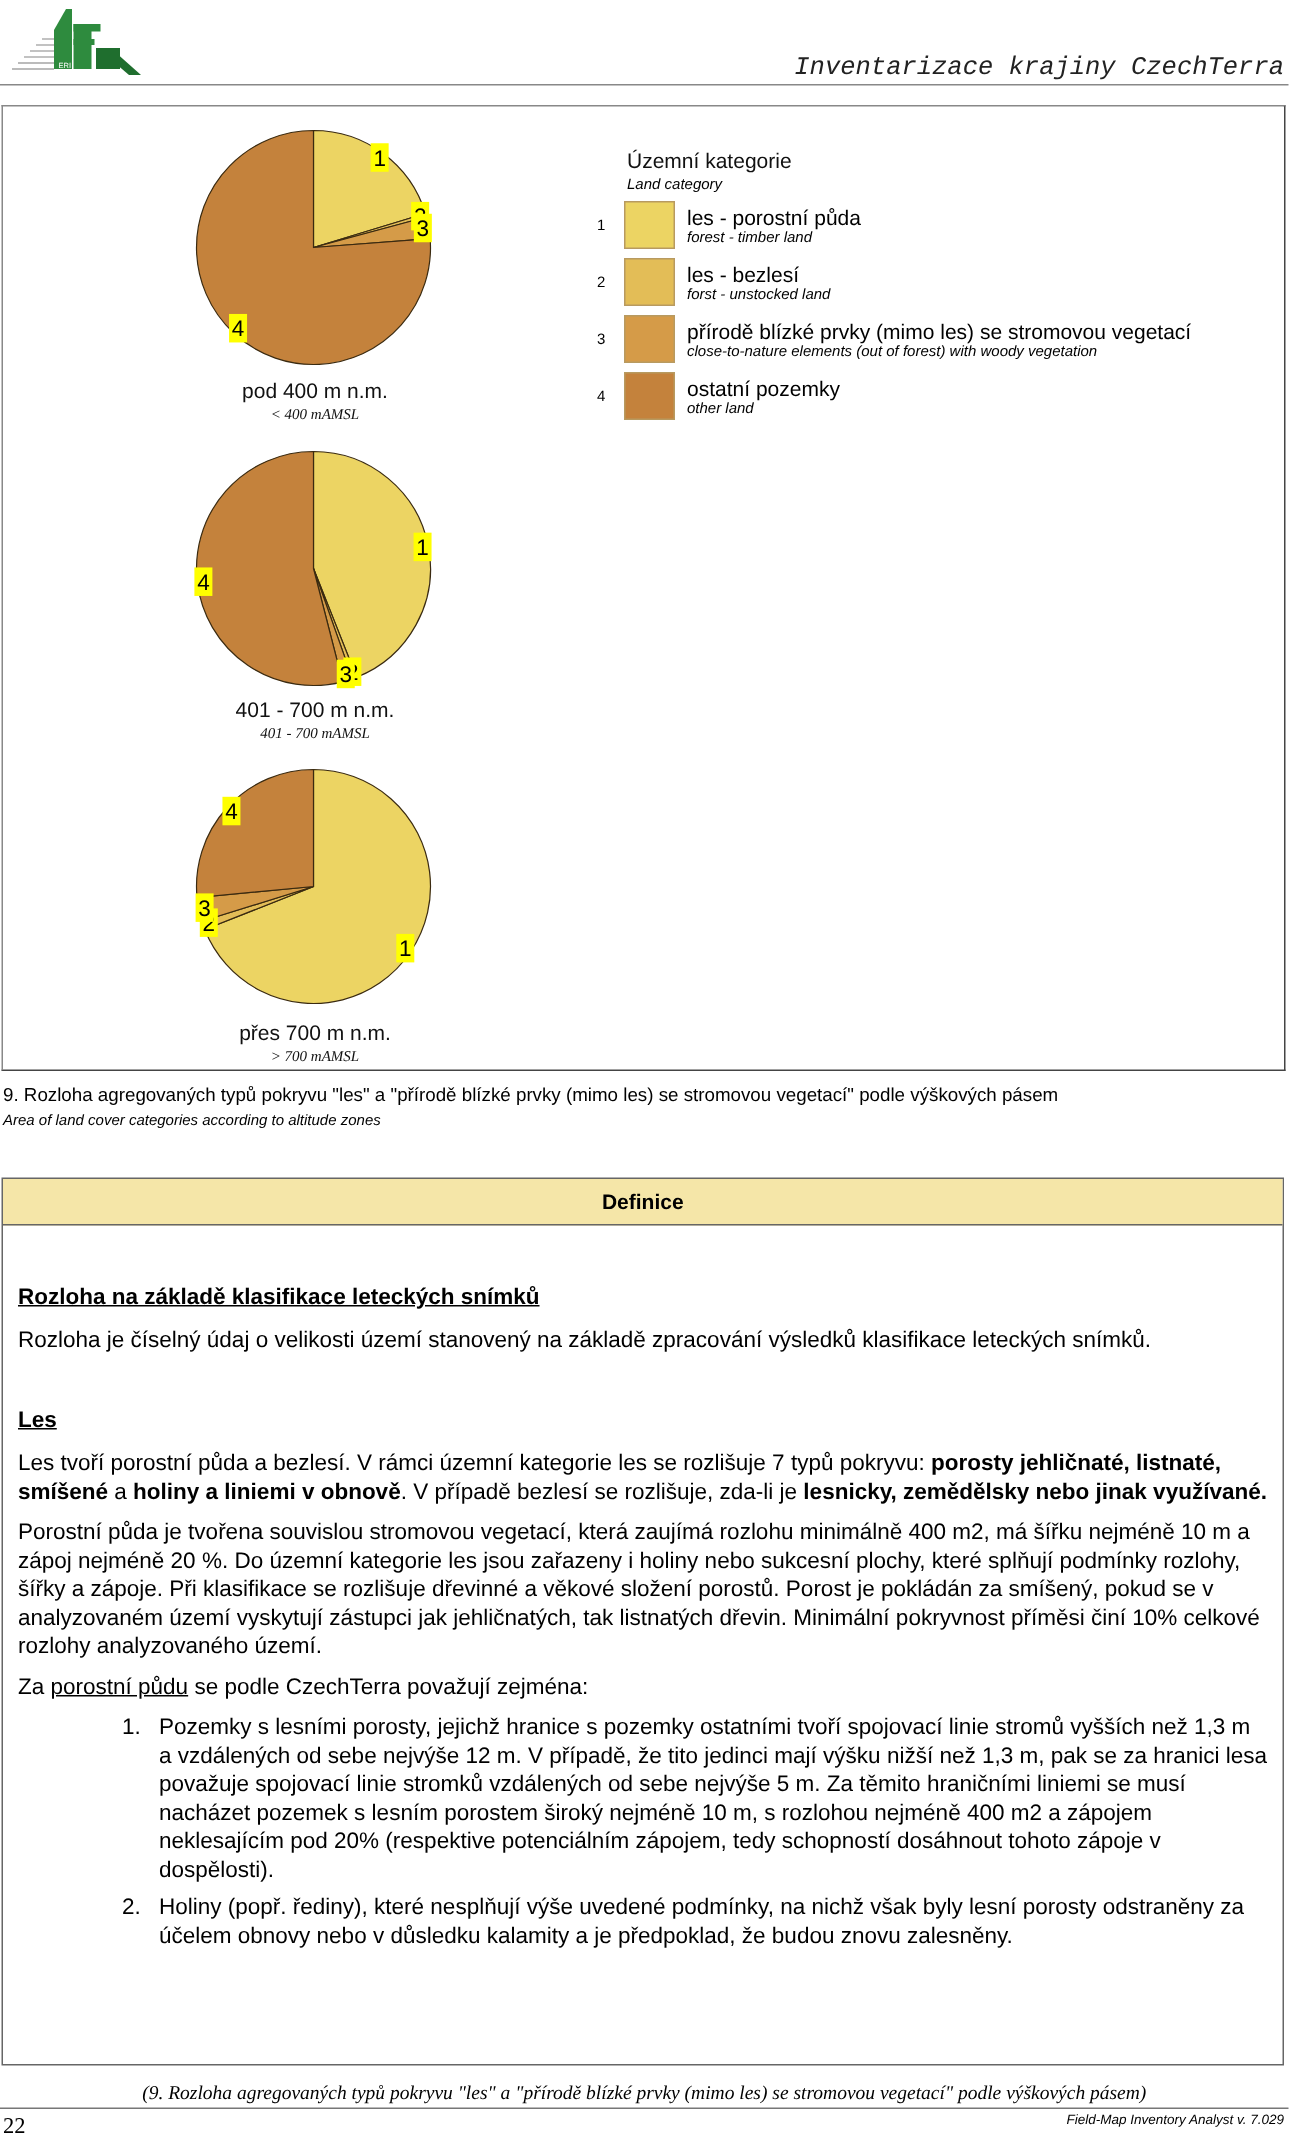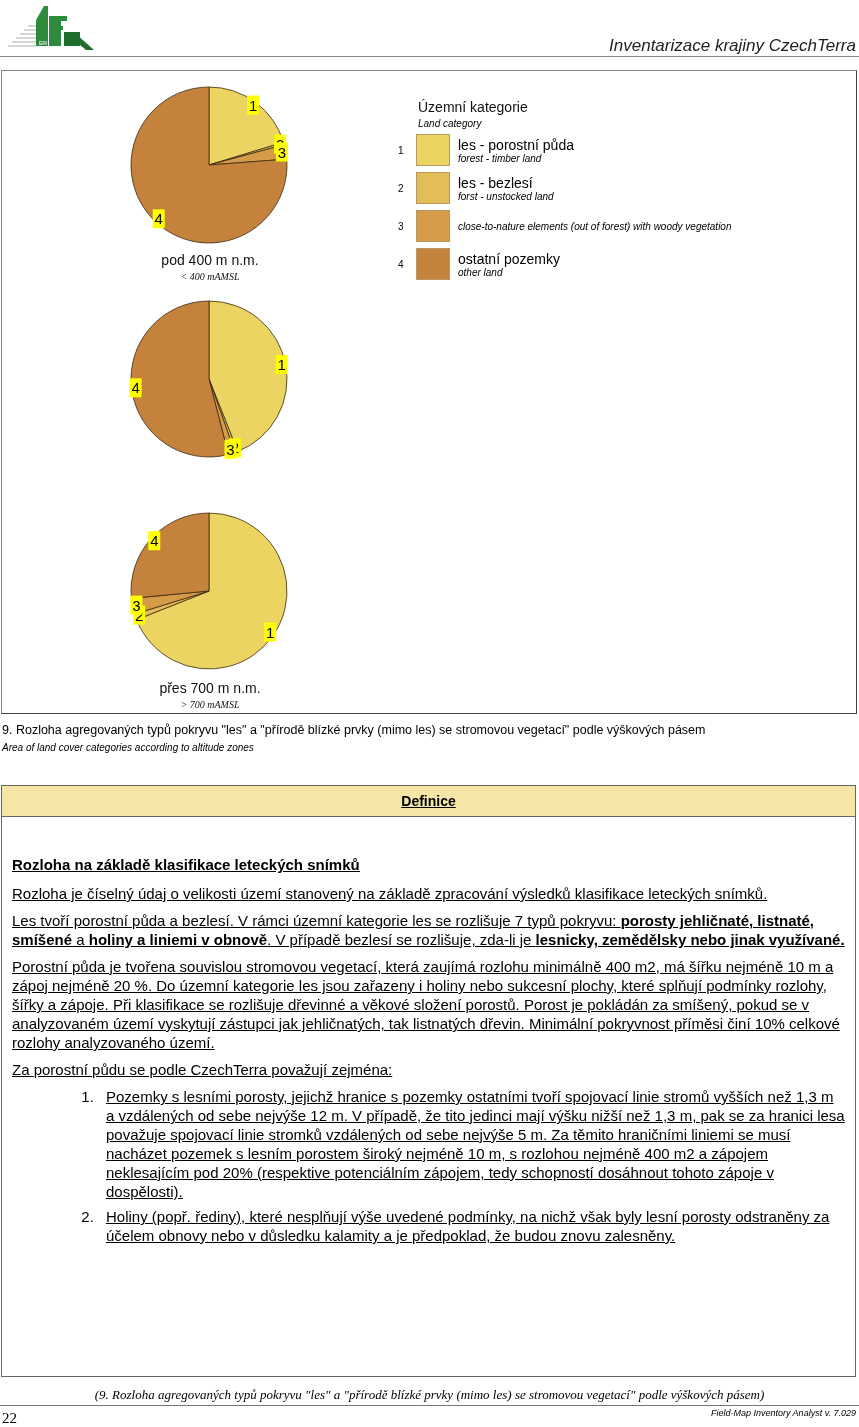--- a/index.html
+++ b/index.html
@@ -1,35 +1,35 @@
 <!DOCTYPE html>
 <html><head>
 <meta charset="utf-8">
 <style>
   html, body { margin:0; padding:0; background:#fff; }
   body { width:859px; height:1427px; position:relative; font-family:"Liberation Sans", sans-serif; color:#000; overflow:hidden; }
   .logo { position:absolute; left:6px; top:4px; width:92px; height:48px; }
-  .header-title { position:absolute; right:3px; top:36px; font-family:Liberation Sans, sans-serif; font-style:italic; font-size:17px; color:#222;text-align:right; }
+  .header-title { position:absolute; right:3px; top:36px; font-family:Liberation Mono, monospace; font-style:italic; font-size:17px; color:#222;text-align:right; }
   .header-rule { position:absolute; left:0; right:0; top:56px; height:1px; background:#888; }
   .chart-box { position:absolute; left:1px; top:70px; width:854px; height:642px; border:1px solid #888; border-right:1px solid #444; border-bottom:1px solid #444; }
   svg.pies { position:absolute; left:0; top:0; }
   .pie-label { position:absolute; text-align:center; width:180px; left:118px; }
   .pie-label .cz { font-size:14px; color:#111; }
   .pie-label .en { font-size:10px; font-style:italic; color:#111; margin-top:3px;font-family:Liberation Serif, serif; }
   .legend { position:absolute; left:396px; top:28px; }
   .legend-title { font-size:14px; color:#111; margin-left:20px; }
   .legend-sub { font-size:10px; font-style:italic; margin-left:20px; margin-top:3px; }
   .legend-item { display:flex; align-items:center; margin-top:4px; height:34px; }
   .legend-num { width:18px; font-size:10px; text-align:left; }
   .legend-swatch { width:34px; height:32px; border:1px solid #b89a60; box-sizing:border-box; margin-right:8px; }
   .legend-text .cz { font-size:14px; }
   .legend-text .en { font-size:10px; font-style:italic; }
   .caption { position:absolute; left:2px; top:723px; font-size:12.5px; }
   .caption-en { position:absolute; left:2px; top:742px; font-size:10px; font-style:italic; }
-  .def-box { position:absolute; left:1px; top:785px; width:855px; height:592px; border:1px solid #666; box-sizing:border-box;text-decoration:underline; }
+  .def-box { position:absolute; left:1px; top:785px; width:855px; height:592px; border:1px solid #666; box-sizing:border-box; }
   .def-header { height:30px; background:#f5e6a8; border-bottom:1px solid #666; text-align:center; font-weight:bold; font-size:14px; line-height:30px; }
   .def-body { padding:0 10px; font-size:15px; line-height:19px; }
   .def-body h3 { font-size:15px; font-weight:bold; text-decoration:underline; margin:38px 0 10px 0; }
   .def-body h3.second { margin-top:34px; }
   .def-body p { margin:0 0 8px 0; }
   .def-body ol { margin:4px 0 0 0; padding-left:86px; }
   .def-body ol li { padding-left:8px; margin-bottom:6px; }
   .u { text-decoration:underline; }
   .footer-caption { position:absolute; left:0; right:0; top:1387px; text-align:center; font-family:"Liberation Serif", serif; font-style:italic; font-size:13px; }
   .footer-rule { position:absolute; left:0; right:0; top:1405px; height:1px; background:#777; }
@@ -128,20 +128,24 @@
       <g>
         <rect x="146.3" y="460.2" width="12" height="19" fill="#ffff00"></rect>
         <text x="152.3" y="475.2" text-anchor="middle" font-size="15" font-family="Liberation Sans, sans-serif" fill="#000">4</text>
       </g>
     </svg>
 
   <div class="pie-label" style="top:181px;">
     <div class="cz">pod 400 m n.m.</div>
     <div class="en">&lt; 400 mAMSL</div>
   </div>
+  <div class="pie-label" style="top:394px;">
+    <div class="cz">401 - 700 m n.m.</div>
+    <div class="en">401 - 700 mAMSL</div>
+  </div>
   <div class="pie-label" style="top:609px;">
     <div class="cz">přes 700 m n.m.</div>
     <div class="en">&gt; 700 mAMSL</div>
   </div>
 
   <div class="legend">
     <div class="legend-title">Územní kategorie</div>
     <div class="legend-sub">Land category</div>
     <div class="legend-item">
       <span class="legend-num">1</span>
@@ -156,20 +160,21 @@
       <span class="legend-swatch" style="background: rgb(227, 189, 87);"></span>
       <div class="legend-text">
         <div class="cz">les - bezlesí</div>
         <div class="en">forst - unstocked land</div>
       </div>
     </div>
     <div class="legend-item">
       <span class="legend-num">3</span>
       <span class="legend-swatch" style="background: rgb(213, 155, 72);"></span>
       <div class="legend-text">
+        <div class="cz">přírodě blízké prvky (mimo les) se stromovou vegetací</div>
         <div class="en">close-to-nature elements (out of forest) with woody vegetation</div>
       </div>
     </div>
     <div class="legend-item">
       <span class="legend-num">4</span>
       <span class="legend-swatch" style="background: rgb(196, 130, 60);"></span>
       <div class="legend-text">
         <div class="cz">ostatní pozemky</div>
         <div class="en">other land</div>
       </div>
@@ -178,20 +183,21 @@
 </div>
 
 <div class="caption">9. Rozloha agregovaných typů pokryvu "les" a "přírodě blízké prvky (mimo les) se stromovou vegetací" podle výškových pásem</div>
 <div class="caption-en">Area of land cover categories according to altitude zones</div>
 
 <div class="def-box">
   <div class="def-header">Definice</div>
   <div class="def-body">
     <h3>Rozloha na základě klasifikace leteckých snímků</h3>
     <p>Rozloha je číselný údaj o velikosti území stanovený na základě zpracování výsledků klasifikace leteckých snímků.</p>
+    <h3 class="second">Les</h3>
     <p><span>Les tvoří porostní půda a bezlesí. V rámci územní kategorie les se rozlišuje 7 typů pokryvu: </span><b>porosty jehličnaté, listnaté, smíšené</b><span> a </span><b>holiny a liniemi v obnově</b><span>. V případě bezlesí se rozlišuje, zda-li je </span><b>lesnicky, zemědělsky nebo jinak využívané.</b></p>
     <p>Porostní půda je tvořena souvislou stromovou vegetací, která zaujímá rozlohu minimálně 400 m2, má šířku nejméně 10 m a zápoj nejméně 20 %. Do územní kategorie les jsou zařazeny i holiny nebo sukcesní plochy, které splňují podmínky rozlohy, šířky a zápoje. Při klasifikace se rozlišuje dřevinné a věkové složení porostů. Porost je pokládán za smíšený, pokud se v analyzovaném území vyskytují zástupci jak jehličnatých, tak listnatých dřevin. Minimální pokryvnost příměsi činí 10% celkové rozlohy analyzovaného území.</p>
     <p><span>Za </span><span class="u">porostní půdu</span><span> se podle CzechTerra považují zejména:</span></p>
     <ol>
       <li>Pozemky s lesními porosty, jejichž hranice s pozemky ostatními tvoří spojovací linie stromů vyšších než 1,3 m a vzdálených od sebe nejvýše 12 m. V případě, že tito jedinci mají výšku nižší než 1,3 m, pak se za hranici lesa považuje spojovací linie stromků vzdálených od sebe nejvýše 5 m. Za těmito hraničními liniemi se musí nacházet pozemek s lesním porostem široký nejméně 10 m, s rozlohou nejméně 400 m2 a zápojem neklesajícím pod 20% (respektive potenciálním zápojem, tedy schopností dosáhnout tohoto zápoje v dospělosti).</li>
       <li>Holiny (popř. řediny), které nesplňují výše uvedené podmínky, na nichž však byly lesní porosty odstraněny za účelem obnovy nebo v důsledku kalamity a je předpoklad, že budou znovu zalesněny.</li>
     </ol>
   </div>
 </div>
 

